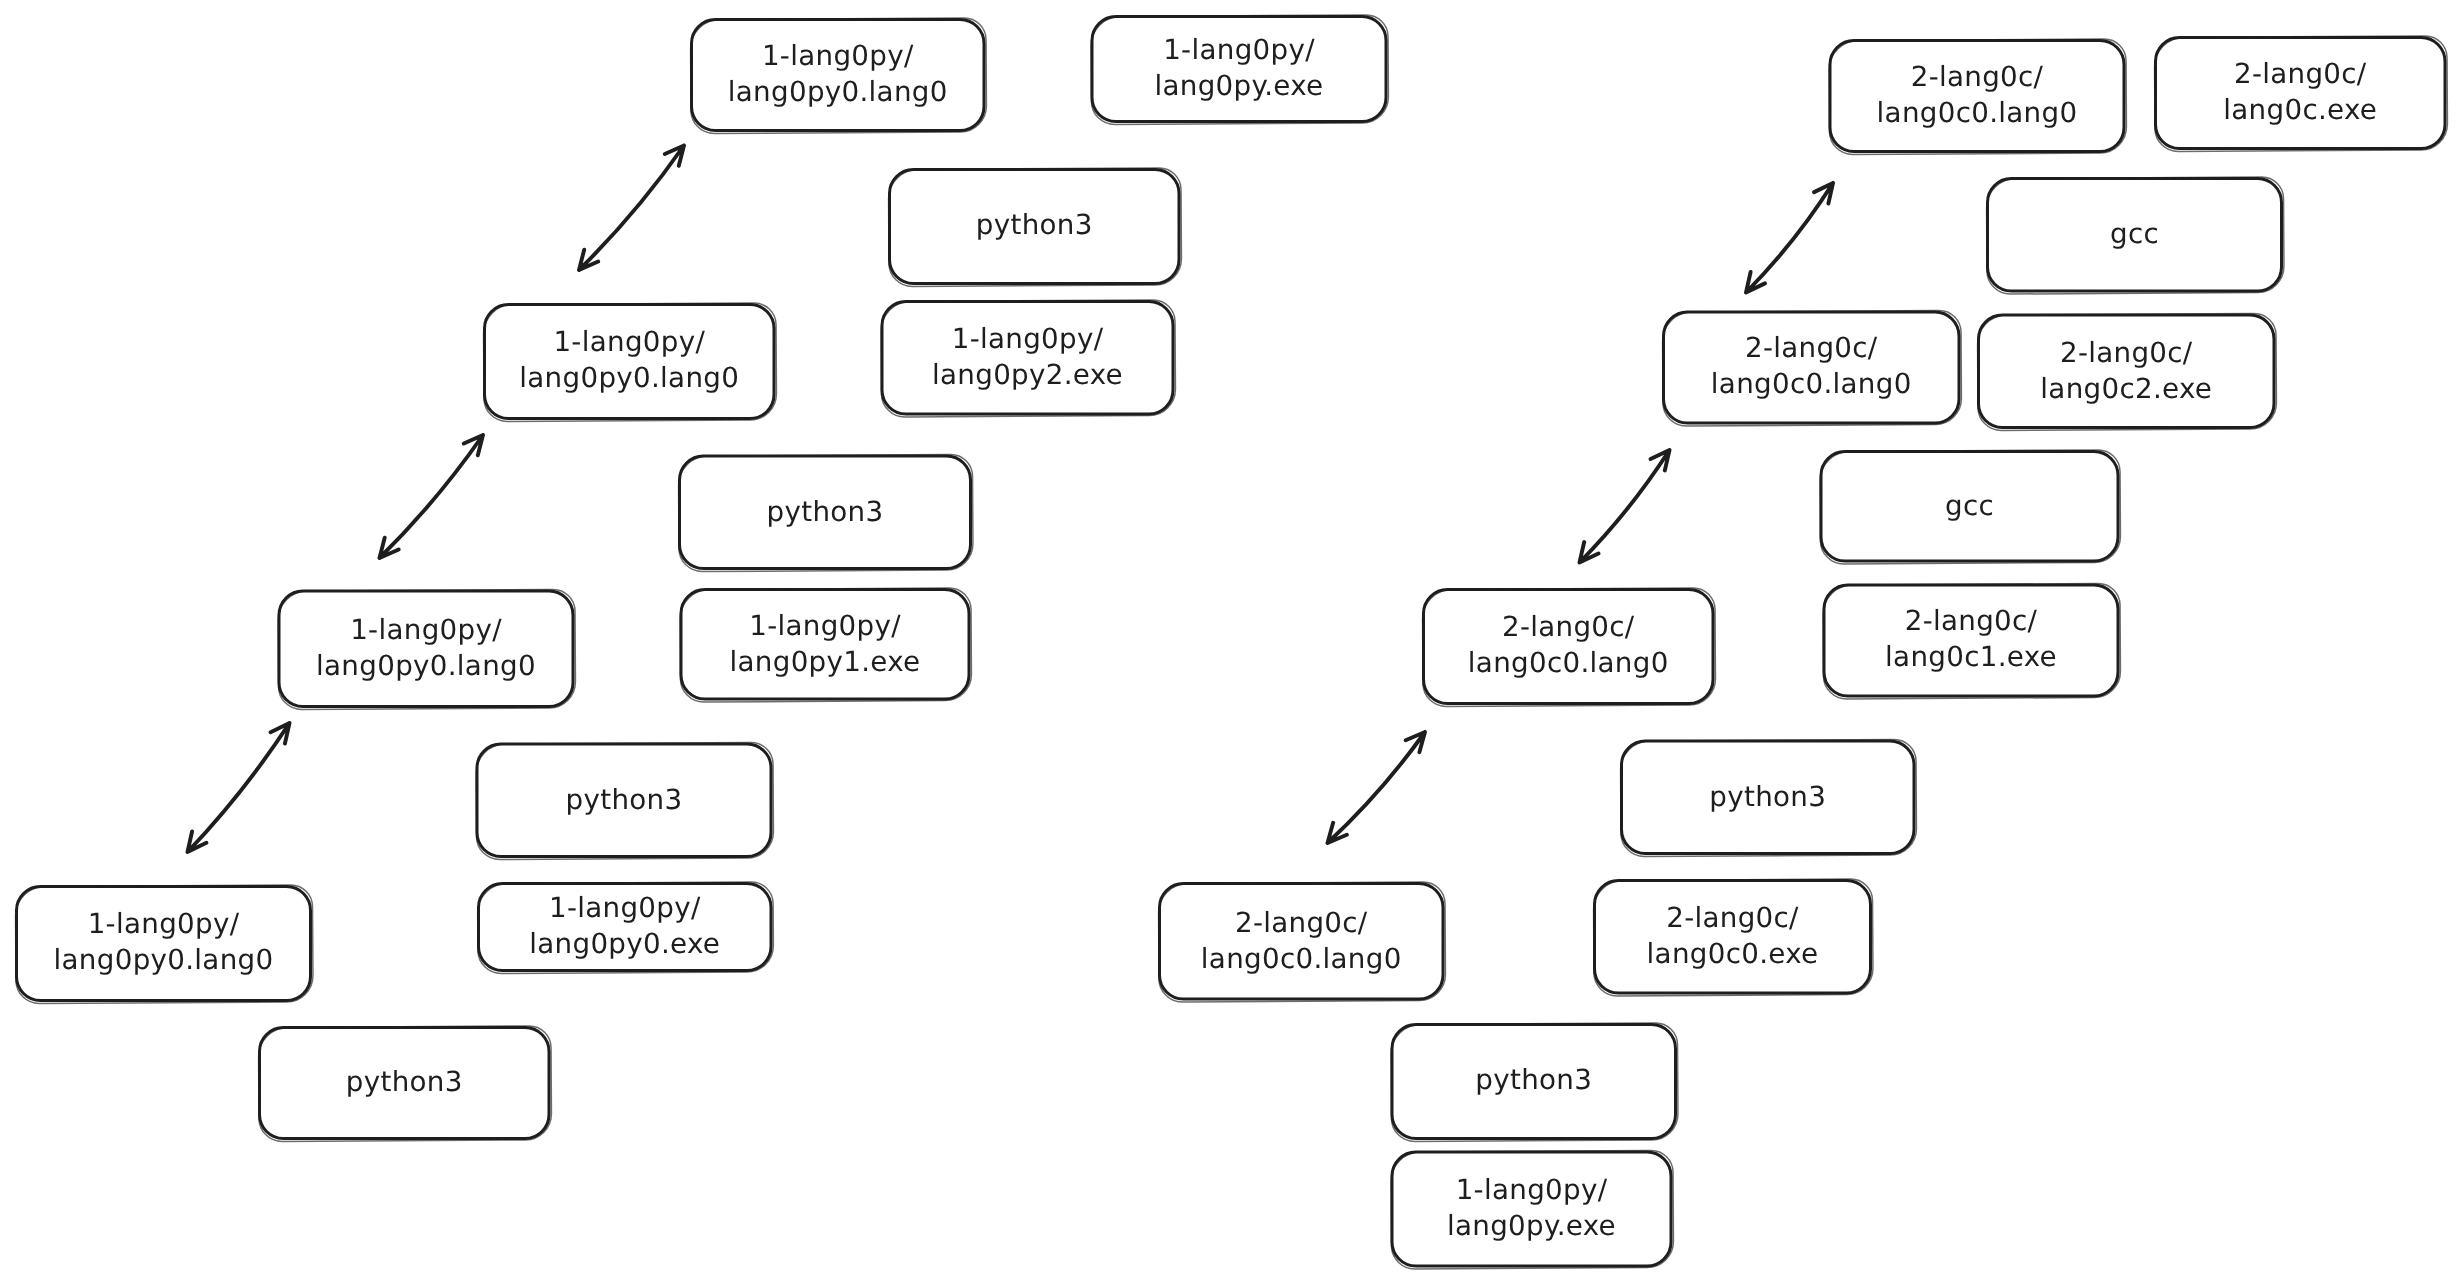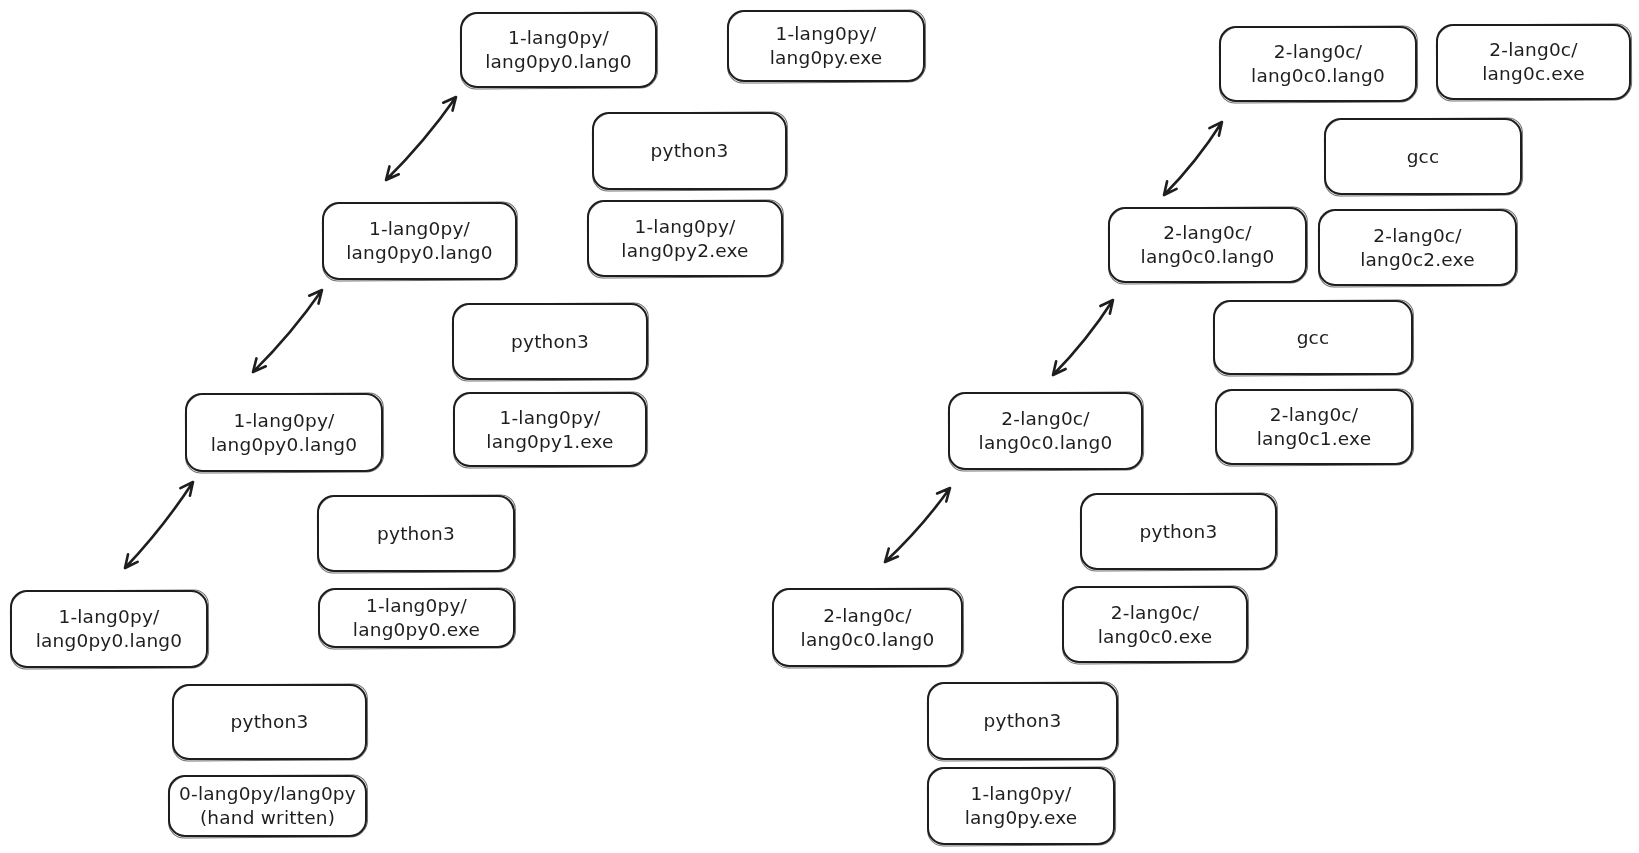--- a/index.html
+++ b/index.html
@@ -74,22 +74,20 @@
     <div class="node" style="left: 185px; top: 393px; width: 198px; height: 79px;">1-lang0py/
 lang0py0.lang0</div>
     <div class="node" style="left: 453px; top: 392px; width: 194px; height: 75px;">1-lang0py/
 lang0py1.exe</div>
     <div class="node" style="left: 317px; top: 495px; width: 198px; height: 77px;">python3</div>
     <div class="node" style="left: 10px; top: 590px; width: 198px; height: 78px;">1-lang0py/
 lang0py0.lang0</div>
     <div class="node" style="left: 318px; top: 588px; width: 197px; height: 60px;">1-lang0py/
 lang0py0.exe</div>
     <div class="node" style="left: 172px; top: 684px; width: 195px; height: 76px;">python3</div>
-    <div class="node" style="left: 168px; top: 775px; width: 199px; height: 62px;">0-lang0py/lang0py
-(hand written)</div>
     <div class="node" style="left: 1219px; top: 26px; width: 198px; height: 76px;">2-lang0c/
 lang0c0.lang0</div>
     <div class="node" style="left: 1436px; top: 24px; width: 195px; height: 76px;">2-lang0c/
 lang0c.exe</div>
     <div class="node" style="left: 1324px; top: 118px; width: 198px; height: 77px;">gcc</div>
     <div class="node" style="left: 1108px; top: 207px; width: 199px; height: 76px;">2-lang0c/
 lang0c0.lang0</div>
     <div class="node" style="left: 1318px; top: 209px; width: 199px; height: 77px;">2-lang0c/
 lang0c2.exe</div>
     <div class="node" style="left: 1213px; top: 300px; width: 200px; height: 75px;">gcc</div>

